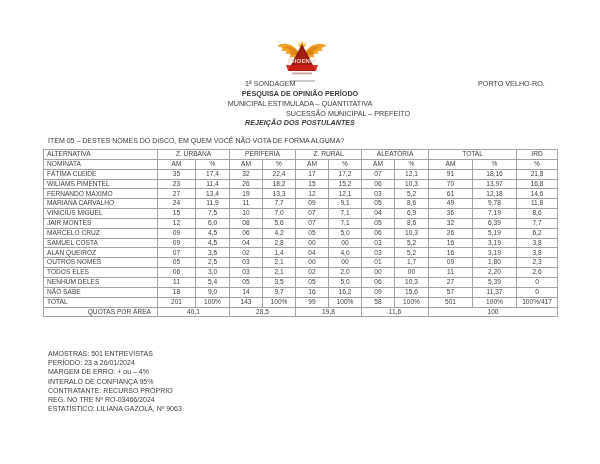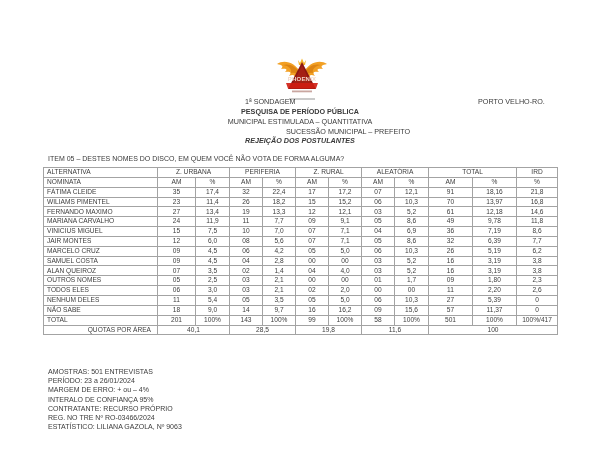--- a/index.html
+++ b/index.html
@@ -1,18 +1,18 @@
 <!DOCTYPE html>
 <html><head>
 <meta charset="utf-8">
 <style>
   html,body{margin:0;padding:0;background:#ffffff;}
   .page{position:relative;width:600px;height:464px;background:#ffffff;
         font-family:"Liberation Sans",sans-serif;color:#3d3d3d;overflow:hidden;}
-  .abs{position:absolute;margin-top:18px;}
+  .abs{position:absolute;}
   .hline{font-size:7.2px;line-height:9px;color:#3a3a3a;white-space:nowrap;}
   .centered{left:0;width:600px;text-align:center;}
   .bold{font-weight:bold;}
   .item-line{font-size:7px;color:#3a3a3a;white-space:nowrap;}
   table.results{border-collapse:collapse;table-layout:fixed;width:514px;
         font-size:6.6px;color:#3c3c3c;}
   table.results td{border:1px solid #a3a3a3;height:8.85px;line-height:8.6px;
         padding:0;white-space:nowrap;overflow:hidden;}
   table.results td.name{text-align:left;padding-left:3px;}
   table.results td.num{text-align:center;}
@@ -35,21 +35,21 @@
       <path d="M26 9.5 L37.5 32.5 L14.5 32.5 Z" fill="#a42015"></path>
       <text x="26" y="25" text-anchor="middle" font-size="6" font-weight="bold" fill="#f2d7c8" font-family="Liberation Sans, sans-serif" letter-spacing="0.2">PHOENIX</text>
       <path d="M10 27 L42 27 L40 32.5 L12 32.5 Z" fill="#cf1d12" opacity="0.9"></path>
       <rect x="16" y="34.5" width="20" height="1.8" fill="#c9a6a0"></rect>
       <rect x="13" y="42" width="26" height="2" fill="#bdbdbd" opacity="0.8"></rect>
     </svg>
   </div>
 
   <div class="abs hline" style="left:245px;top:79px;">1ª SONDAGEM</div>
   <div class="abs hline" style="left:478px;top:79px;">PORTO VELHO-RO.</div>
-  <div class="abs hline centered bold" style="top:89px;">PESQUISA DE PERÍODO PÚBLICA</div>
+  <div class="abs hline centered bold" style="top:89px;">PESQUISA DE OPINIÃO PERÍODO</div>
   <div class="abs hline centered" style="top:99px;">MUNICIPAL ESTIMULADA – QUANTITATIVA</div>
   <div class="abs hline centered" style="top:109px;padding-left:48px;">SUCESSÃO MUNICIPAL – PREFEITO</div>
   <div class="abs hline centered bold" style="top:118px;font-style:italic;">REJEIÇÃO DOS POSTULANTES</div>
 
   <div class="abs item-line" style="left:48px;top:137px;">ITEM 05 – DESTES NOMES DO DISCO, EM QUEM VOCÊ NÃO VOTA DE FORMA ALGUMA?</div>
 
   <table class="results abs" style="left:43px;top:149px;">
     <colgroup>
       <col style="width:114px">
         <col style="width:38px">

